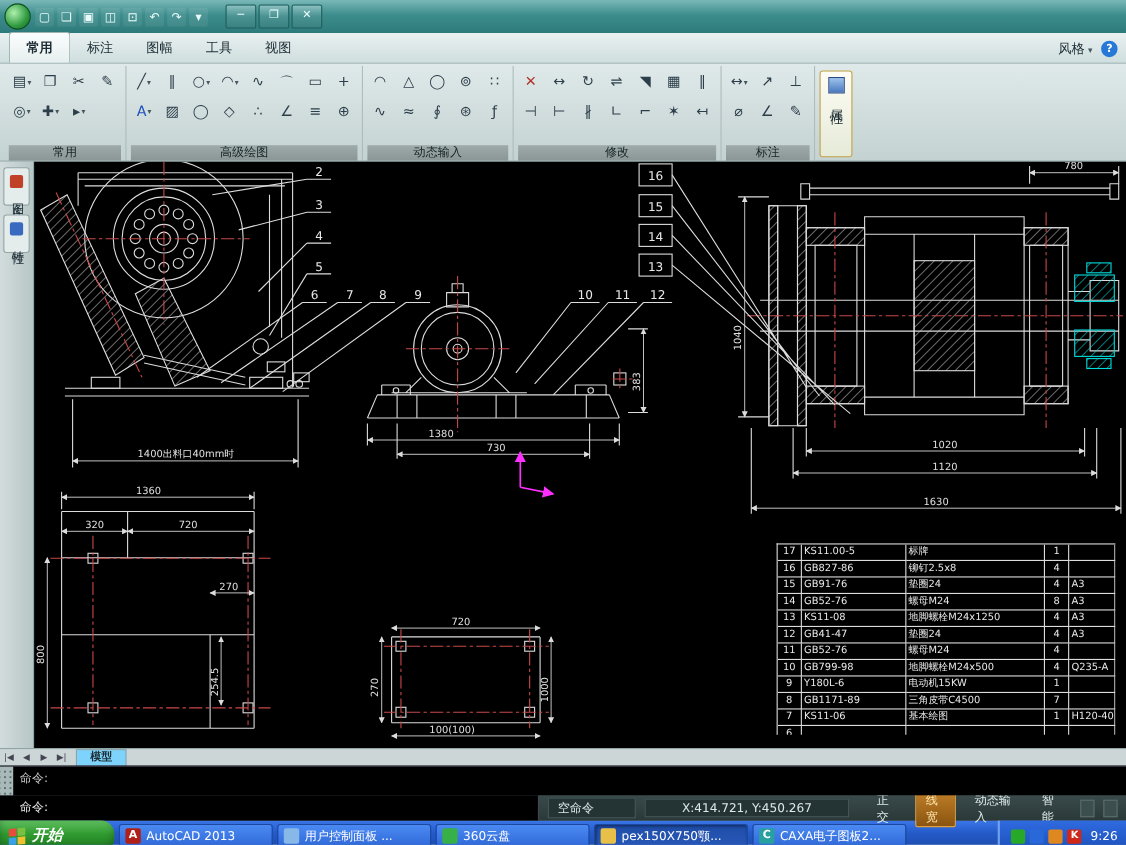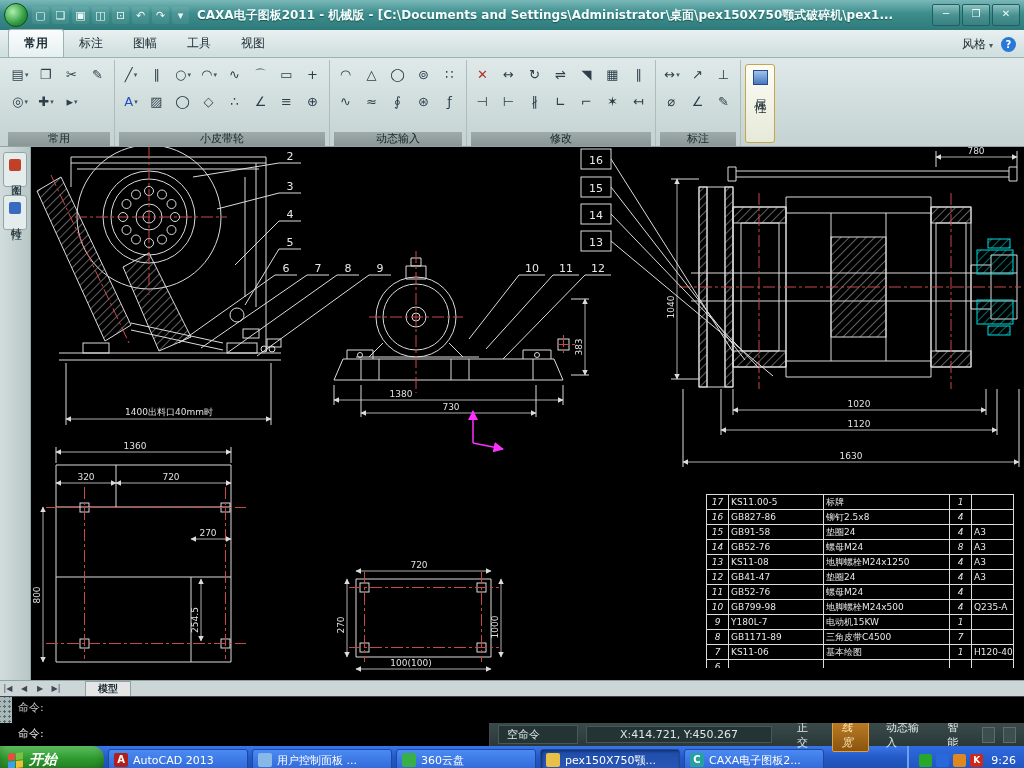--- a/index.html
+++ b/index.html
@@ -46,39 +46,39 @@
   .side-tab.lib .ic{background:#c04028;}
   .side-tab.prop .ic{background:#3a6ac0;}
   .side-tab .vtext{font-size:11px;}
   .drawing-area{position:relative;width:994px;height:533px;background:#000;overflow:hidden;}
   .drawing-area svg{position:absolute;left:0;top:0;}
 
   
   .bom{position:absolute;left:675px;top:347px;width:307px;height:173px;overflow:hidden;color:#e8e8e8;font-size:9px;border-top:1px solid #ddd;border-left:1px solid #ddd;background:transparent;}
   .bom-row{display:grid;grid-template-columns:22px 95px 126px 22px 42px;}
   .bc{border-right:1px solid #ddd;border-bottom:1px solid #ddd;height:15px;line-height:14px;padding:0 2px;white-space:nowrap;overflow:hidden;box-sizing:border-box;}
-  .c0,.c3{text-align:center;font-style:italic;}
+  .c0,.c3{text-align:center;}
 
   
   .modelrow{height:15px;background:#ccd6d6;border-top:1px solid #8fa5a5;display:flex;align-items:center;font-size:9px;color:#344;}
   .nav-ic{width:16px;text-align:center;font-size:8px;color:#445;}
-  .model-tab{background:#e5e5e5;border:1px solid #8fa5a5;padding:0 12px;font-size:10px;font-weight:bold;height:14px;line-height:13px;margin-left:21px;color:#1c2c34;}
+  .model-tab{background:#7dd3fc;border:1px solid #8fa5a5;padding:0 12px;font-size:10px;font-weight:bold;height:14px;line-height:13px;margin-left:5px;color:#1c2c34;}
 
   
   .cmdhist{position:relative;height:26px;background:#000;border-top:1px solid #445;color:#c8c8c8;font-size:11px;}
   .cmd-handle{position:absolute;left:0;top:0;width:12px;height:100%;background-color:#a9b8b8;background-image:radial-gradient(circle,#5a6a6a 1px,transparent 1.3px);background-size:5px 5px;background-position:2px 2px;}
   .cmdhist .line{padding:3px 0 0 18px;}
   .bottomstrip{height:23px;display:flex;background:#223232;}
   .cmd-input{flex:0 0 490px;background:#000;color:#e8e8e8;font-size:11px;line-height:22px;padding-left:18px;border-right:1px solid #445;box-sizing:border-box;}
   .status{flex:1;display:flex;align-items:center;background:linear-gradient(#3a4a4a,#2a3838);color:#dde8e8;font-size:11px;gap:8px;padding:0 8px;}
   .st-mode{min-width:62px;padding:1px 8px;background:#243434;border:1px solid #465858;}
   .st-coords{min-width:168px;text-align:center;padding:1px 8px;background:#243434;border:1px solid #465858;}
   .spacer{flex:1;}
   .stog{padding:1px 9px;}
-  .stog.hl{background:linear-gradient(#c08028,#8a5410);border:1px solid #e0a040;color:#ffe8b0;border-radius:2px;font-style:italic;}
+  .stog.hl{background:linear-gradient(#c08028,#8a5410);border:1px solid #e0a040;color:#ffe8b0;border-radius:2px;}
   .st-ic{width:14px;height:14px;background:#3c4e4e;border:1px solid #5a6e6e;}
 
   
   .taskbar{height:28px;background:linear-gradient(#3a76e8,#245ac8 40%,#1c4aa8);display:flex;align-items:stretch;}
   .start{width:96px;background:linear-gradient(#5fbf5f,#2f9a2f 45%,#1f7a1f);border-radius:0 12px 12px 0;display:flex;align-items:center;gap:6px;padding-left:8px;color:#fff;font-weight:bold;font-style:italic;font-size:14px;box-shadow:inset 0 -4px 8px rgba(0,0,0,.25);flex:none;}
   .winflag{width:15px;height:15px;display:grid;grid-template-columns:1fr 1fr;grid-template-rows:1fr 1fr;gap:1px;transform:skewY(-6deg);}
   .winflag i{display:block;}
   .f1{background:#e84c3c;}.f2{background:#7ac143;}.f3{background:#3aa0e8;}.f4{background:#f0c030;}
   .task-btn{width:140px;margin:3px 0 3px 4px;background:linear-gradient(#4b8af2,#2f68d8);border:1px solid #1c48a0;border-radius:3px;display:flex;align-items:center;gap:5px;padding:0 5px;color:#fff;font-size:11px;overflow:hidden;white-space:nowrap;box-sizing:border-box;}
   .task-btn.pressed{background:linear-gradient(#1e4ca8,#2858b8);box-shadow:inset 1px 1px 3px rgba(0,0,0,.5);}
@@ -114,21 +114,20 @@
     <span class="qa">
       <span class="qa-ic">▢</span>
         <span class="qa-ic">❏</span>
         <span class="qa-ic">▣</span>
         <span class="qa-ic">◫</span>
         <span class="qa-ic">⊡</span>
         <span class="qa-ic">↶</span>
         <span class="qa-ic">↷</span>
         <span class="qa-ic">▾</span>
     </span>
-    <span class="title">CAXA电子图板2011 - 机械版 - [C:\Documents and Settings\Administrator\桌面\pex150X750颚式破碎机\pex1...</span>
     <span class="winbtns">
       <span class="wbtn">─</span>
       <span class="wbtn">❐</span>
       <span class="wbtn">✕</span>
     </span>
   </div>
 
   <div class="tabrow">
     <span style="display:flex;align-items:flex-end;">
       <span class="rtab active"><span>常用</span></span>
@@ -241,21 +240,21 @@
           </span>
           <span class="ricon">
             <span class="g">≡</span>
             <span class="dd"></span>
           </span>
           <span class="ricon">
             <span class="g">⊕</span>
             <span class="dd"></span>
           </span>
         </div>
-      <div class="glabel">小皮带轮</div>
+      <div class="glabel">高级绘图</div>
     </div>
     <div class="rgroup">
       <div class="ricons">
           <span class="ricon">
             <span class="g">◠</span>
             <span class="dd"></span>
           </span>
           <span class="ricon">
             <span class="g">△</span>
             <span class="dd"></span>
@@ -605,21 +604,21 @@
           <div class="bom-row">
             <span class="bc c0">16</span>
             <span class="bc c1">GB827-86</span>
             <span class="bc c2">铆钉2.5x8</span>
             <span class="bc c3">4</span>
             <span class="bc c4"></span>
           </div>
 
           <div class="bom-row">
             <span class="bc c0">15</span>
-            <span class="bc c1">GB91-58</span>
+            <span class="bc c1">GB91-76</span>
             <span class="bc c2">垫圈24</span>
             <span class="bc c3">4</span>
             <span class="bc c4">A3</span>
           </div>
 
           <div class="bom-row">
             <span class="bc c0">14</span>
             <span class="bc c1">GB52-76</span>
             <span class="bc c2">螺母M24</span>
             <span class="bc c3">8</span>
@@ -653,21 +652,21 @@
           <div class="bom-row">
             <span class="bc c0">10</span>
             <span class="bc c1">GB799-98</span>
             <span class="bc c2">地脚螺栓M24x500</span>
             <span class="bc c3">4</span>
             <span class="bc c4">Q235-A</span>
           </div>
 
           <div class="bom-row">
             <span class="bc c0">9</span>
-            <span class="bc c1">Y180L-7</span>
+            <span class="bc c1">Y180L-6</span>
             <span class="bc c2">电动机15KW</span>
             <span class="bc c3">1</span>
             <span class="bc c4"></span>
           </div>
 
           <div class="bom-row">
             <span class="bc c0">8</span>
             <span class="bc c1">GB1171-89</span>
             <span class="bc c2">三角皮带C4500</span>
             <span class="bc c3">7</span>

